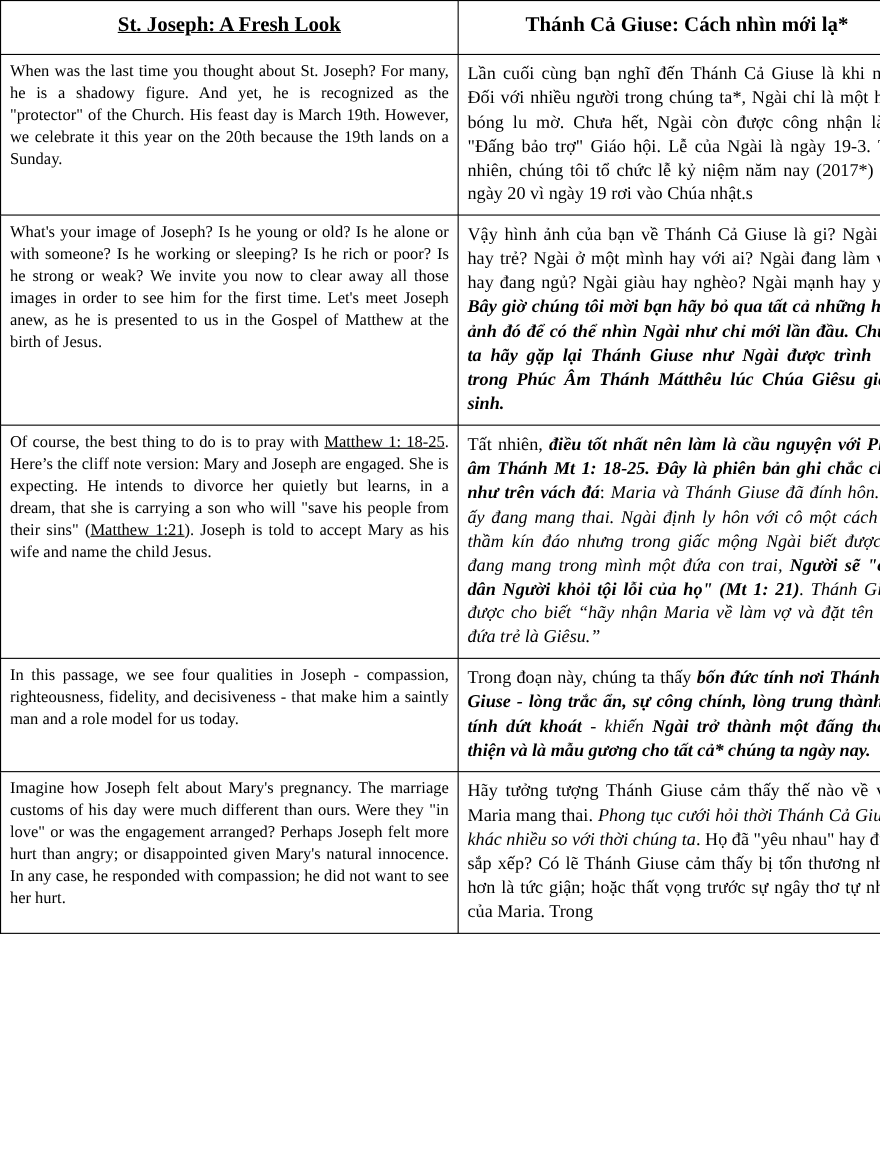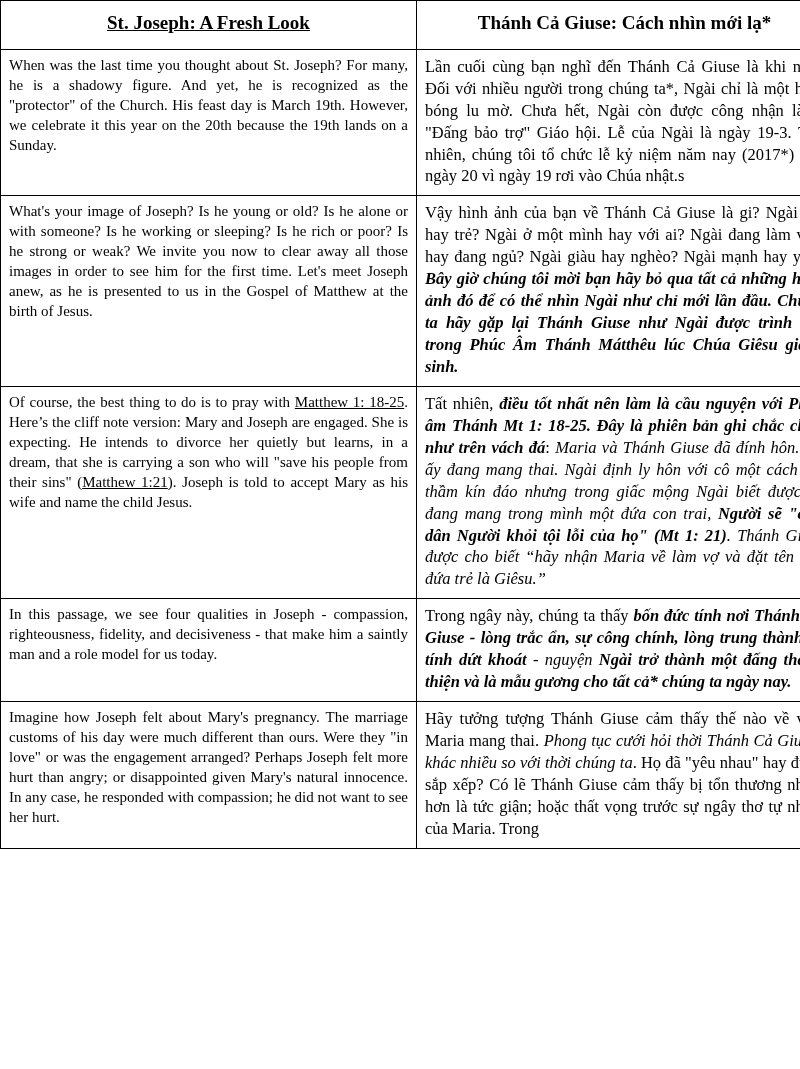--- a/index.html
+++ b/index.html
@@ -99,21 +99,21 @@
           </td>
           <td class="col-right cell-vi">
             <p class="para"><span>Tất nhiên, </span><span class="biu">điều tốt nhất nên làm là cầu nguyện với Phúc âm Thánh Mt 1: 18-25. Đây là phiên bản ghi chắc chắn như trên vách đá</span><span>: </span><span class="i">Maria và Thánh Giuse đã đính hôn. Cô ấy đang mang thai. Ngài định ly hôn với cô một cách âm thầm kín đáo nhưng trong giấc mộng Ngài biết được cô đang mang trong mình một đứa con trai, </span><span class="biu">Người sẽ "cứu dân Người khỏi tội lỗi của họ" (Mt 1: 21)</span><span class="i">. </span><span class="i">Thánh Giuse được cho biết “hãy nhận Maria về làm vợ và đặt tên cho đứa trẻ là Giêsu.”</span></p>
           </td>
         </tr>
         <tr>
           <td class="col-left cell-en">
             <p class="para"><span>In this passage, we see four qualities in Joseph - compassion, righteousness, fidelity, and decisiveness - that make him a saintly man and a role model for us today.</span></p>
           </td>
           <td class="col-right cell-vi">
-            <p class="para"><span>Trong ngây này, chúng ta thấy </span><span class="biu">bốn đức tính nơi Thánh Cả Giuse - lòng trắc ẩn, sự công chính, lòng trung thành và tính dứt khoát</span><span> - </span><span class="i">nguyện </span><span class="bi">Ngài trở thành một đấng thánh thiện và là mẫu gương cho tất cả* chúng ta ngày nay.</span></p>
+            <p class="para"><span>Trong đoạn này, chúng ta thấy </span><span class="biu">bốn đức tính nơi Thánh Cả Giuse - lòng trắc ẩn, sự công chính, lòng trung thành và tính dứt khoát</span><span> - </span><span class="i">khiến </span><span class="bi">Ngài trở thành một đấng thánh thiện và là mẫu gương cho tất cả* chúng ta ngày nay.</span></p>
           </td>
         </tr>
         <tr>
           <td class="col-left cell-en">
             <p class="para"><span>Imagine how Joseph felt about Mary's pregnancy. The marriage customs of his day were much different than ours. Were they "in love" or was the engagement arranged? Perhaps Joseph felt more hurt than angry; or disappointed given Mary's natural innocence. In any case, he responded with compassion; he did not want to see her hurt.</span></p>
           </td>
           <td class="col-right cell-vi">
             <p class="para"><span>Hãy tưởng tượng Thánh Giuse cảm thấy thế nào về việc Maria mang thai. </span><span class="i">Phong tục cưới hỏi thời Thánh Cả Giuse* khác nhiều so với thời chúng ta</span><span>. Họ đã "yêu nhau" hay được sắp xếp? Có lẽ Thánh Giuse cảm thấy bị tổn thương nhiều hơn là tức giận; hoặc thất vọng trước sự ngây thơ tự nhiên của Maria. Trong</span></p>
           </td>
         </tr>

